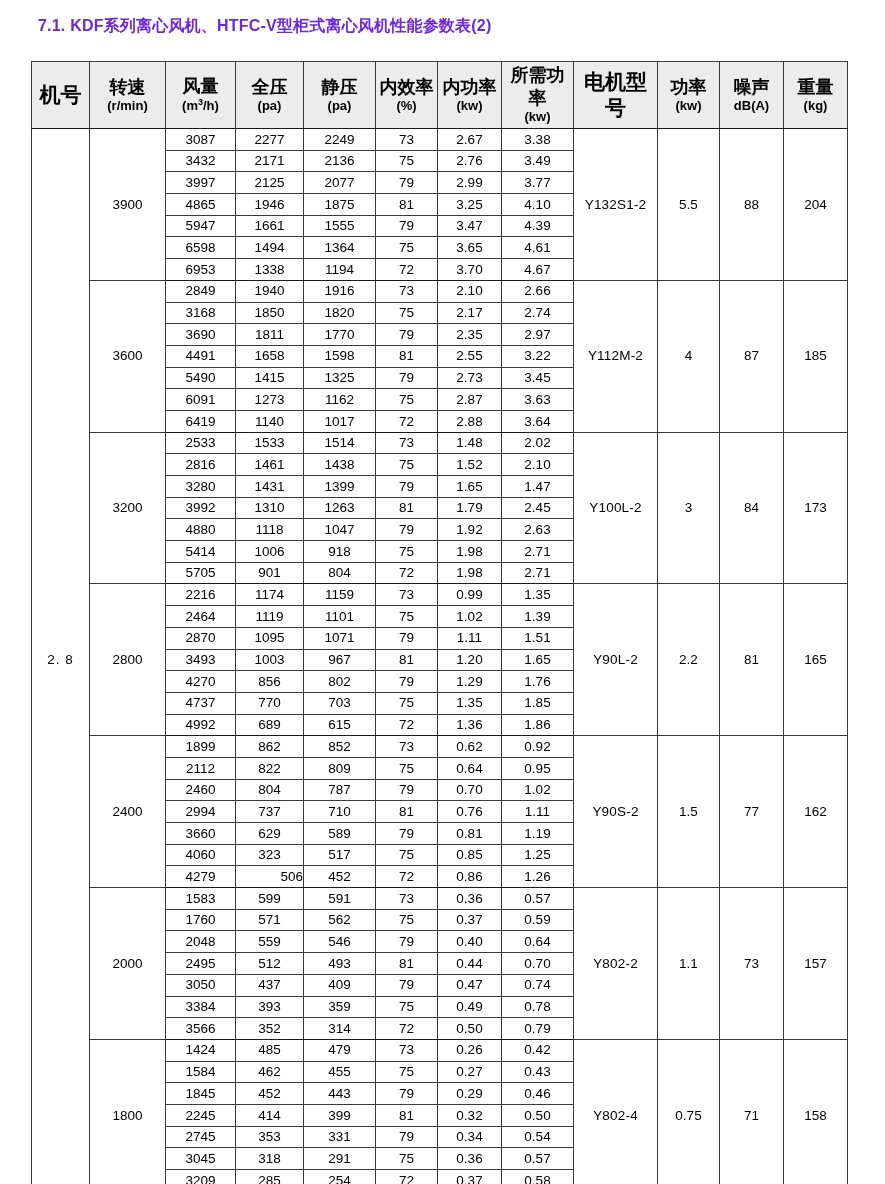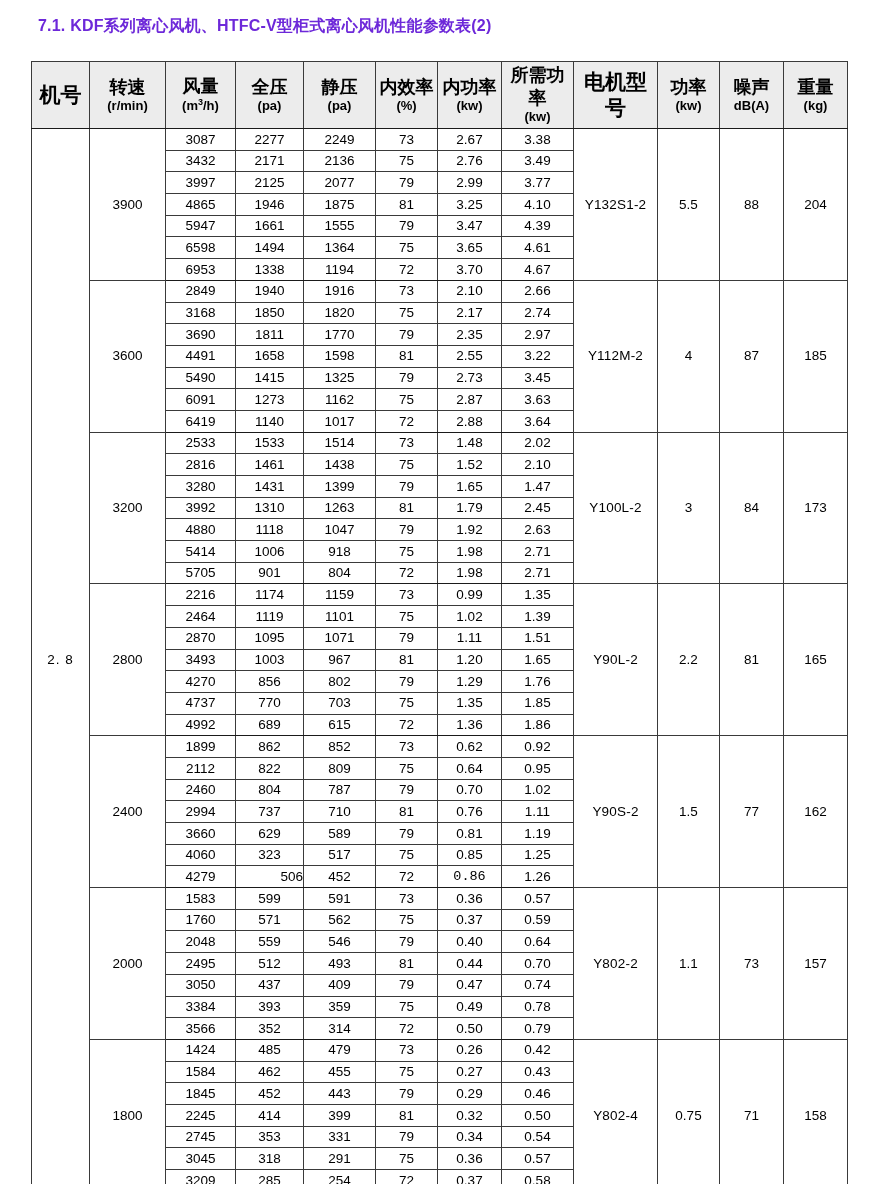--- a/index.html
+++ b/index.html
@@ -494,21 +494,21 @@
             <td class="num">517</td>
             <td class="num">75</td>
             <td class="num">0.85</td>
             <td class="num">1.25</td>
           </tr>
           <tr>
             <td class="num" style="border-bottom: 1.6px solid rgb(26, 26, 26);">4279</td>
             <td class="num" style="border-bottom: 1.6px solid rgb(26, 26, 26); text-align: right;">506</td>
             <td class="num" style="border-bottom: 1.6px solid rgb(26, 26, 26);">452</td>
             <td class="num" style="border-bottom: 1.6px solid rgb(26, 26, 26);">72</td>
-            <td class="num" style="border-bottom: 1.6px solid rgb(26, 26, 26); font-family: Liberation Mono, monospace;">0.86</td>
+            <td class="num" style="border-bottom: 1.6px solid rgb(26, 26, 26);">0.86</td>
             <td class="num" style="border-bottom: 1.6px solid rgb(26, 26, 26);">1.26</td>
           </tr>
           <tr class="grp-start">
             <td rowspan="7" class="grp rpm">2000</td>
             <td class="num" style="border-top: 1.6px solid rgb(26, 26, 26);">1583</td>
             <td class="num" style="border-top: 1.6px solid rgb(26, 26, 26);">599</td>
             <td class="num" style="border-top: 1.6px solid rgb(26, 26, 26);">591</td>
             <td class="num" style="border-top: 1.6px solid rgb(26, 26, 26);">73</td>
             <td class="num" style="border-top: 1.6px solid rgb(26, 26, 26);">0.36</td>
             <td class="num" style="border-top: 1.6px solid rgb(26, 26, 26);">0.57</td>

